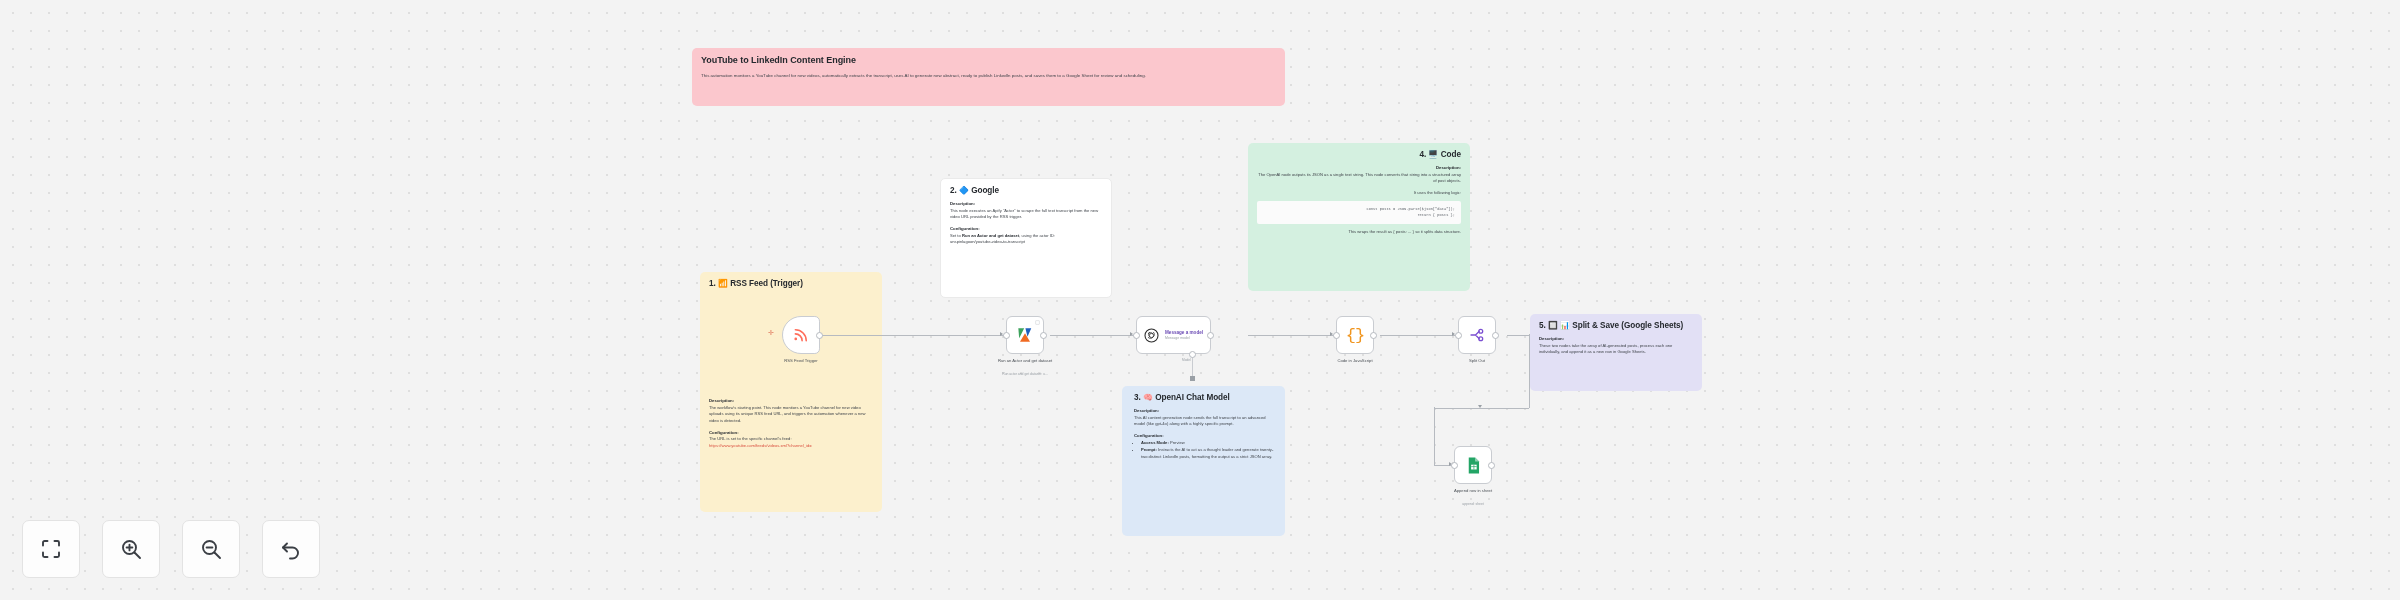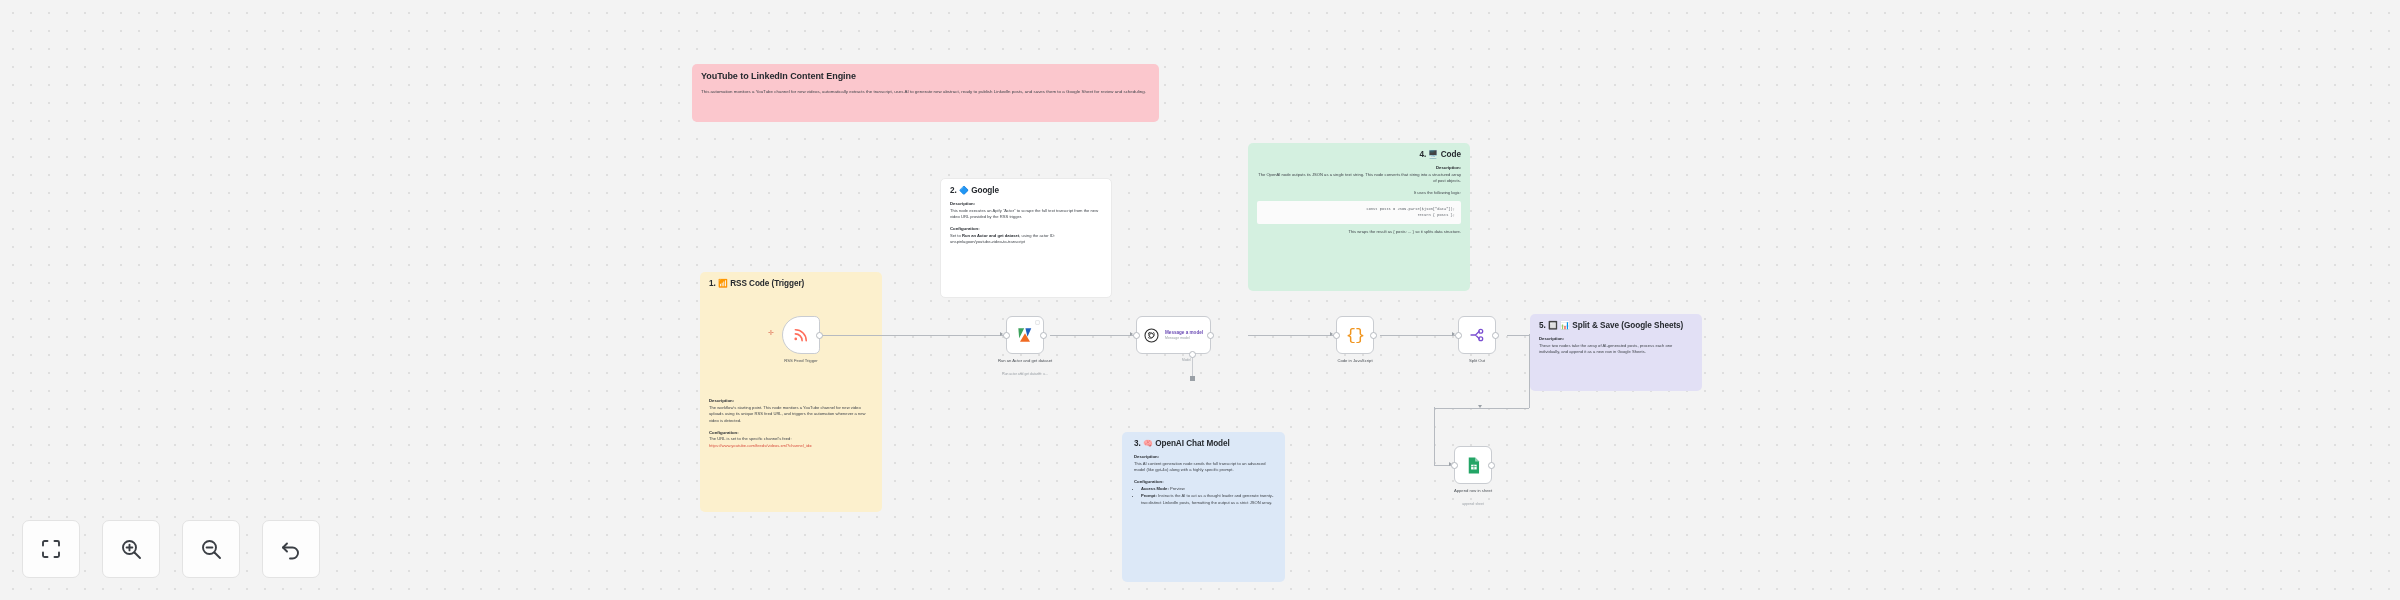--- a/index.html
+++ b/index.html
@@ -52,27 +52,27 @@
   .sticky .lbl.first { margin-top: 0; }
   .sticky ul { margin: 0 0 0 7px; }
   .sticky li { margin-bottom: 1px; }
   .sticky li b { color: #25292e; }
   .sticky a, .sticky .link {
     color: #d94c3d;
     word-break: break-all;
   }
   .sticky .strong { font-weight: bold; color: #25292e; }
 
-  .note-title  { left: 692px; top: 48px;  width: 467px; height: 58px; background: #fbc7cd; margin-top: 16px; }
+  .note-title  { left: 692px; top: 48px;  width: 593px; height: 58px; background: #fbc7cd; }
   .note-title h3 { font-size: 9px; margin-bottom: 6px; }
   .note-title p  { font-size: 4.4px; line-height: 1.75; }
 
   .note-rss    { left: 700px; top: 272px; width: 182px; height: 240px; background: #fcf0cd; }
   .note-apify  { left: 940px; top: 178px; width: 172px; height: 120px; background: #ffffff; border: 1px solid #eaeaea; }
-  .note-openai { left: 1122px; top: 432px; width: 163px; height: 150px; background: #dce8f7; padding-left: 12px; }
+  .note-openai { left: 1122px; top: 386px; width: 163px; height: 150px; background: #dce8f7; padding-left: 12px; }
   .note-code   { left: 1248px; top: 143px; width: 222px; height: 148px; background: #d4f0e0; text-align: right; }
   .note-sheets { left: 1530px; top: 314px; width: 172px; height: 77px; background: #e2e0f5; }
 
   .codeblock {
     background: #fbfbfb;
     border-radius: 2px;
     padding: 5px 6px;
     margin: 4px 0 5px 0;
     font-family: "Liberation Mono", monospace;
     font-size: 3.7px;
@@ -203,21 +203,21 @@
 
   <div class="sticky note-title">
     <h3>YouTube to LinkedIn Content Engine</h3>
     <p>This automation monitors a YouTube channel for new videos, automatically extracts the transcript, uses AI to generate new abstract, ready to publish LinkedIn posts, and saves them to a Google Sheet for review and scheduling.</p>
   </div>
 
   <div class="sticky note-rss">
     <h3>
       <span>1.</span>
       <span class="emoji">📶</span>
-      <span>RSS Code (Trigger)</span>
+      <span>RSS Feed (Trigger)</span>
     </h3>
     <div style="height:104px"></div>
     <span class="lbl first">Description:</span>
     <p>The workflow's starting point. This node monitors a YouTube channel for new video uploads using its unique RSS feed URL, and triggers the automation whenever a new video is detected.</p>
     <span class="lbl">Configuration:</span>
     <p>The URL is set to the specific channel's feed:</p>
     <p class="link">https://www.youtube.com/feeds/videos.xml?channel_id=</p>
   </div>
 
   <div class="sticky note-apify">

